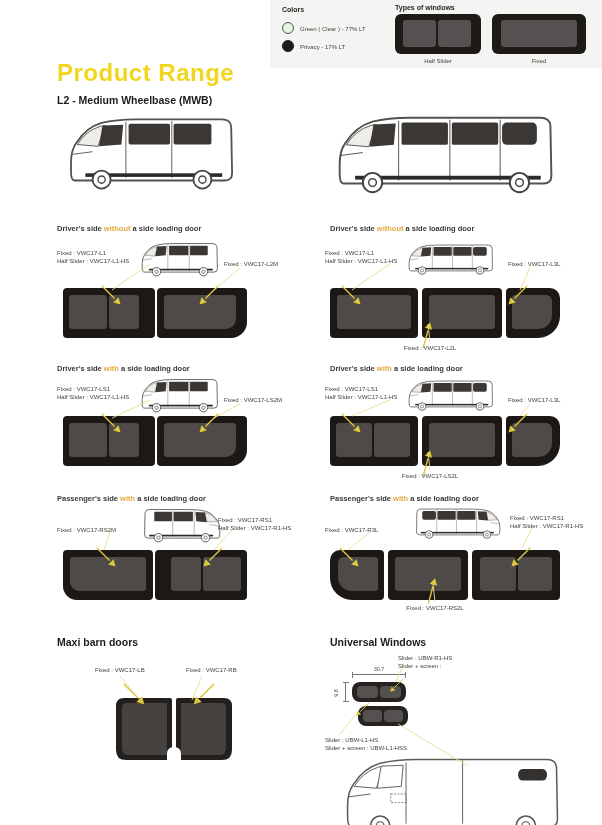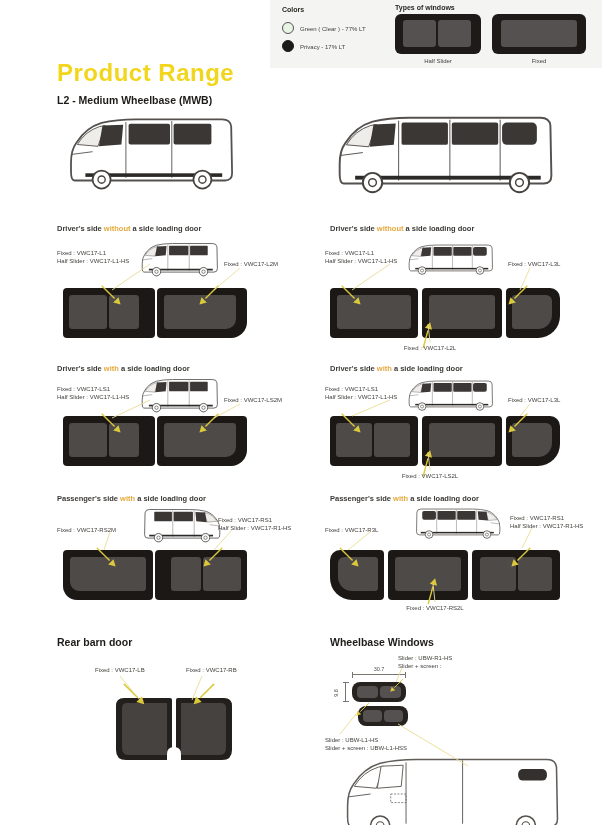--- a/index.html
+++ b/index.html
@@ -191,21 +191,21 @@
     <div class="pane" style="left:16px;top:7px;width:30px;height:34px"></div>
     <div class="pane" style="left:48px;top:7px;width:38px;height:34px"></div>
   </div>
   <svg class="arrow" style="left:95px;top:546px" width="24" height="24" viewBox="0 0 28 28">
       <use href="#arrow"></use>
     </svg>
   <svg class="arrow mirror" style="left:200px;top:546px" width="24" height="24" viewBox="0 0 28 28">
       <use href="#arrow"></use>
     </svg>
 
-  <div class="sub-heading" style="left:57px;top:636px">Rear barn door</div>
+  <div class="sub-heading" style="left:57px;top:636px">Maxi barn doors</div>
   <div class="lbl" style="left:95px;top:666px">Fixed : VWC17-LB</div>
   <div class="lbl" style="left:186px;top:666px">Fixed : VWC17-RB</div>
   <svg class="abs" style="left:112px;top:694px" width="124" height="70" viewBox="0 0 124 70">
     <path d="M4,12 Q4,4 12,4 L58,4 Q60,4 60,6 L60,64 Q60,66 58,66 L14,66 Q4,66 4,56 Z" fill="#221f1d"></path>
     <path d="M10,14 Q10,9 15,9 L55,9 L55,60 Q55,61 54,61 L16,61 Q10,61 10,53 Z" fill="#46423f"></path>
     <path d="M120,12 Q120,4 112,4 L66,4 Q64,4 64,6 L64,64 Q64,66 66,66 L110,66 Q120,66 120,56 Z" fill="#221f1d"></path>
     <path d="M114,14 Q114,9 109,9 L69,9 L69,60 Q69,61 70,61 L108,61 Q114,61 114,53 Z" fill="#46423f"></path>
     <path d="M55,70 L55,60 Q55,53 62,53 Q69,53 69,60 L69,70 Z" fill="#ffffff"></path>
   </svg>
   <svg class="arrow" style="left:122px;top:682px" width="26" height="26" viewBox="0 0 28 28">
@@ -303,21 +303,21 @@
       <use href="#arrow"></use>
     </svg>
   <svg class="arrow mirror" style="left:508px;top:546px" width="24" height="24" viewBox="0 0 28 28">
       <use href="#arrow"></use>
     </svg>
   <svg class="arrow" style="left:420px;top:578px;transform:rotate(-120deg)" width="24" height="24" viewBox="0 0 28 28">
       <use href="#arrow"></use>
     </svg>
   <div class="lbl ctr" style="left:375px;top:604px;width:120px">Fixed : VWC17-RS2L</div>
 
-  <div class="sub-heading" style="left:330px;top:636px">Wheelbase Windows</div>
+  <div class="sub-heading" style="left:330px;top:636px">Universal Windows</div>
   <div class="lbl" style="left:398px;top:654px">Slider : UBW-R1-HS</div>
   <div class="lbl" style="left:398px;top:662px">Slider + screen :</div>
 
   <div class="lbl dim-lbl ctr" style="left:352px;top:665px;width:54px">30.7</div>
   <div class="dim-h" style="left:352px;top:674px;width:54px"></div>
   <div class="dim-v" style="left:345px;top:682px;height:20px"></div>
   <div class="lbl dim-lbl rot" style="left:332px;top:689px">9.8</div>
 
   <div class="win" style="left:352px;top:682px;width:54px;height:20px;border-radius:8px;background:#26221f">
     <div class="pane" style="left:5px;top:4px;width:21px;height:12px;border-radius:4px"></div>

